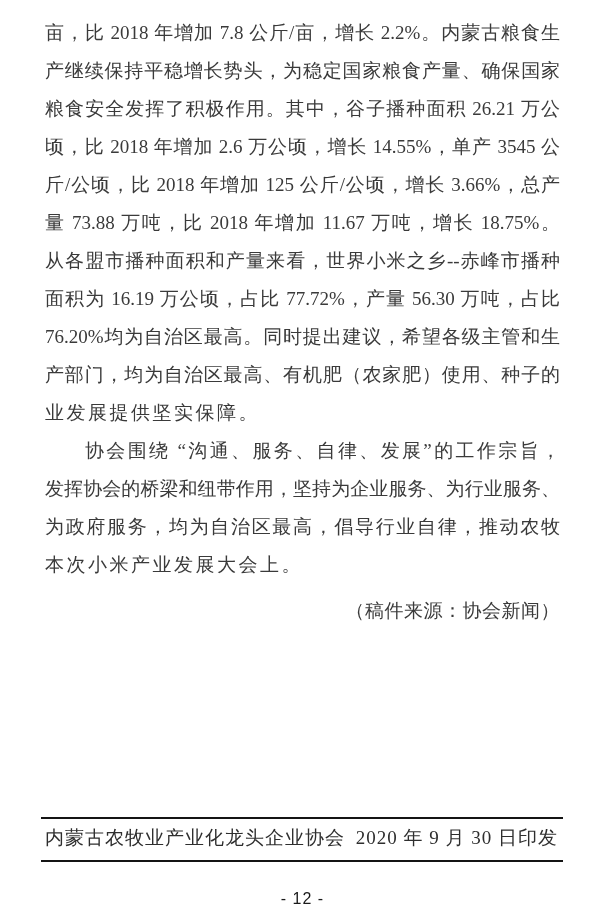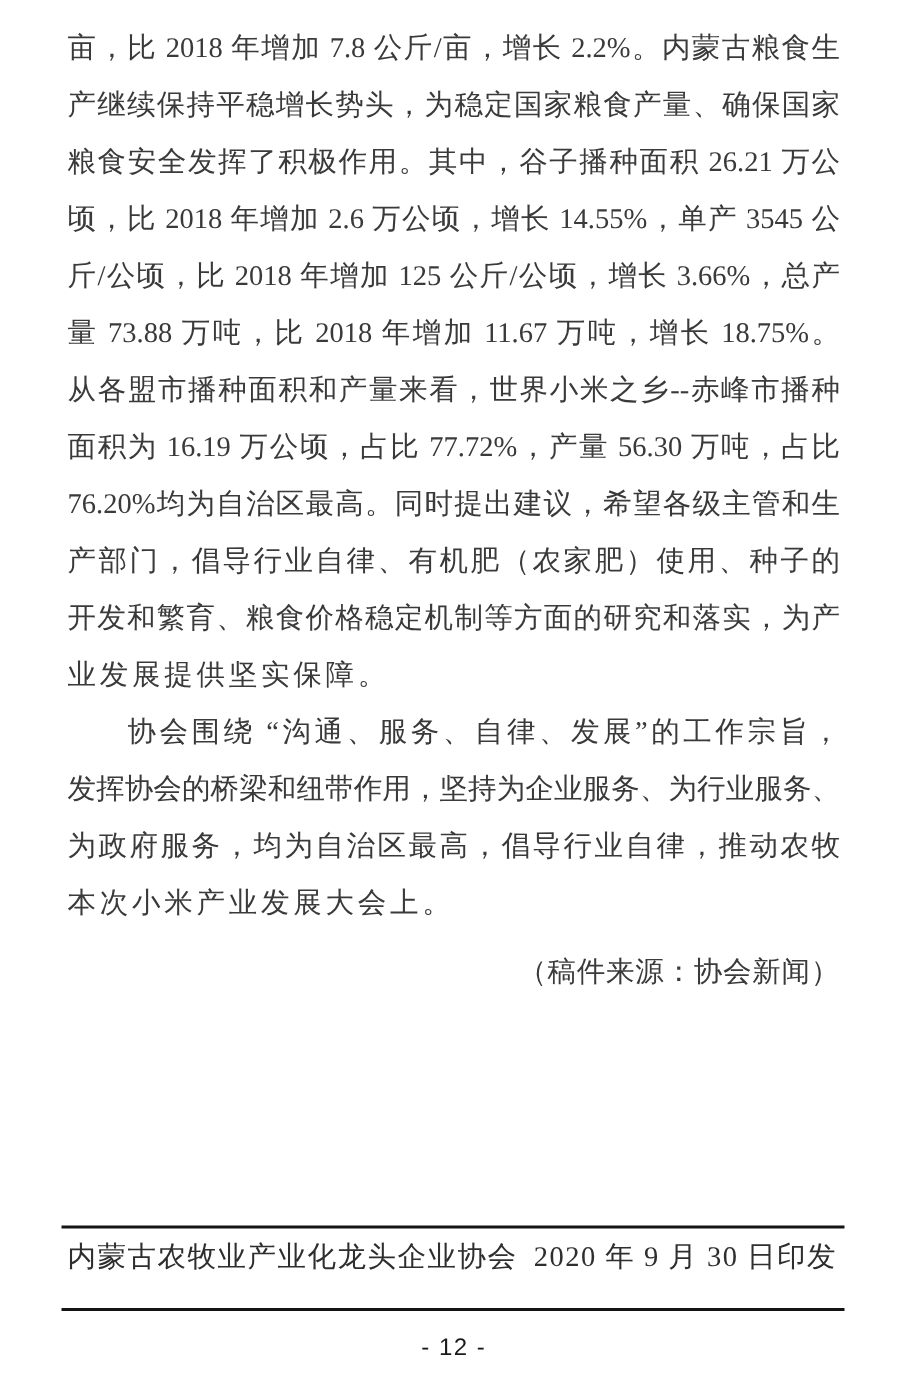--- a/index.html
+++ b/index.html
@@ -50,21 +50,21 @@
     position: absolute;
     top: 817px;
     left: 41px;
     right: 42px;
     height: 37px;
     border-top: 2.5px solid #141414;
     border-bottom: 2.5px solid #141414;
     display: flex;
     justify-content: space-between;
     align-items: center;
-    padding: 0 5px 16px 4px;
+    padding: 0 5px 4px 4px;
     box-sizing: content-box;
   }
   .footer-issuer {
     font-size: 19px;
     color: #2e2e2e;
     letter-spacing: 1px;
   }
   .footer-date {
     font-size: 19px;
     color: #2e2e2e;
@@ -91,22 +91,21 @@
 
   <div class="text-line justify">亩，比 2018 年增加 7.8 公斤/亩，增长 2.2%。内蒙古粮食生</div>
       <div class="text-line justify">产继续保持平稳增长势头，为稳定国家粮食产量、确保国家</div>
       <div class="text-line justify">粮食安全发挥了积极作用。其中，谷子播种面积 26.21 万公</div>
       <div class="text-line justify">顷，比 2018 年增加 2.6 万公顷，增长 14.55%，单产 3545 公</div>
       <div class="text-line justify">斤/公顷，比 2018 年增加 125 公斤/公顷，增长 3.66%，总产</div>
       <div class="text-line justify">量 73.88 万吨，比 2018 年增加 11.67 万吨，增长 18.75%。</div>
       <div class="text-line justify">从各盟市播种面积和产量来看，世界小米之乡--赤峰市播种</div>
       <div class="text-line justify">面积为 16.19 万公顷，占比 77.72%，产量 56.30 万吨，占比</div>
       <div class="text-line justify">76.20%均为自治区最高。同时提出建议，希望各级主管和生</div>
-      <div class="text-line justify">产部门，倡导行业自律、有机肥（农家肥）使用、种子的</div>
-      <div class="text-line justify">开发和繁育、粮食价格稳定机制等方面的研究和落实，为产</div>
+      <div class="text-line justify">产部门，均为自治区最高、有机肥（农家肥）使用、种子的</div>
       <div class="text-line left">业发展提供坚实保障。</div>
       <div class="text-line justify-indent">协会围绕 “沟通、服务、自律、发展”的工作宗旨，</div>
       <div class="text-line justify">发挥协会的桥梁和纽带作用，坚持为企业服务、为行业服务、</div>
       <div class="text-line justify">为政府服务，均为自治区最高，倡导行业自律，推动农牧</div>
       <div class="text-line left">本次小米产业发展大会上。</div>
       <div class="text-line source">（稿件来源：协会新闻）</div>
     </div>
 
   <div class="footer">
     <span class="footer-issuer">内蒙古农牧业产业化龙头企业协会</span>

